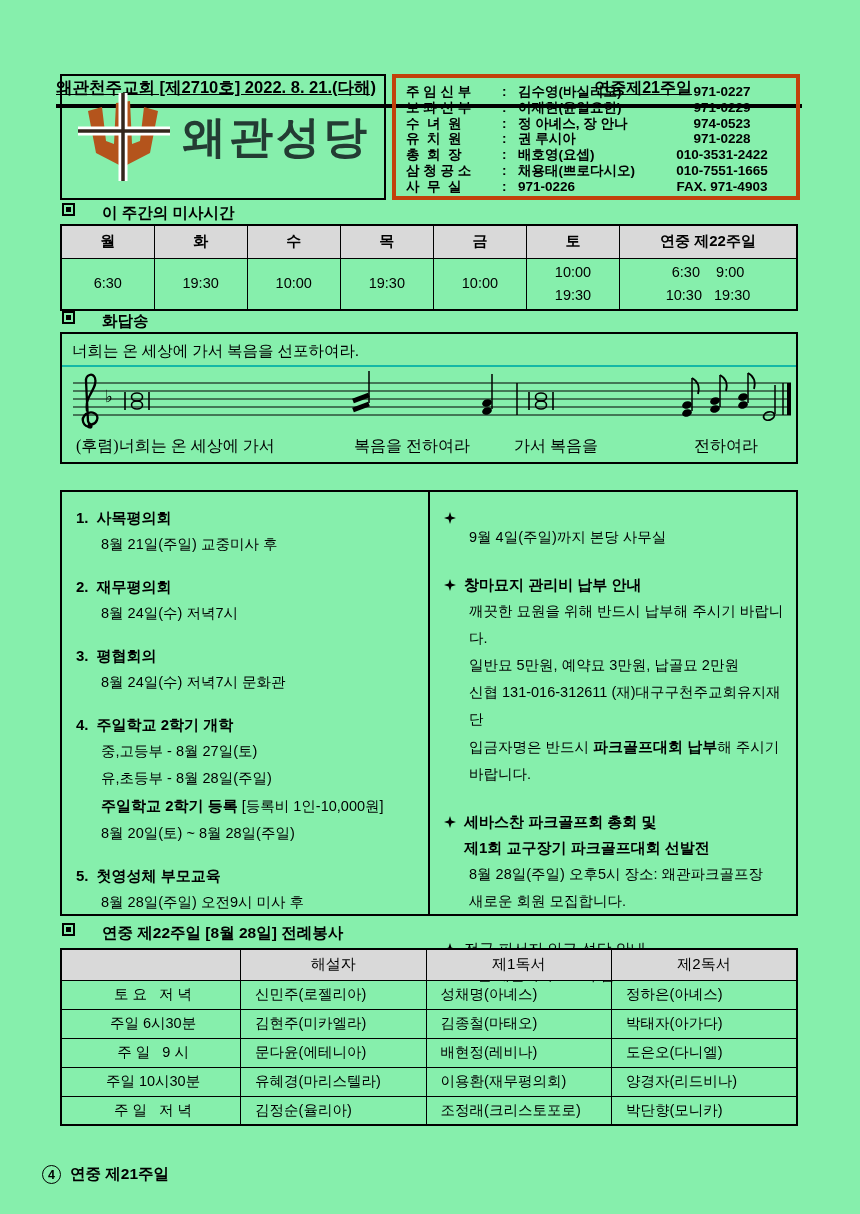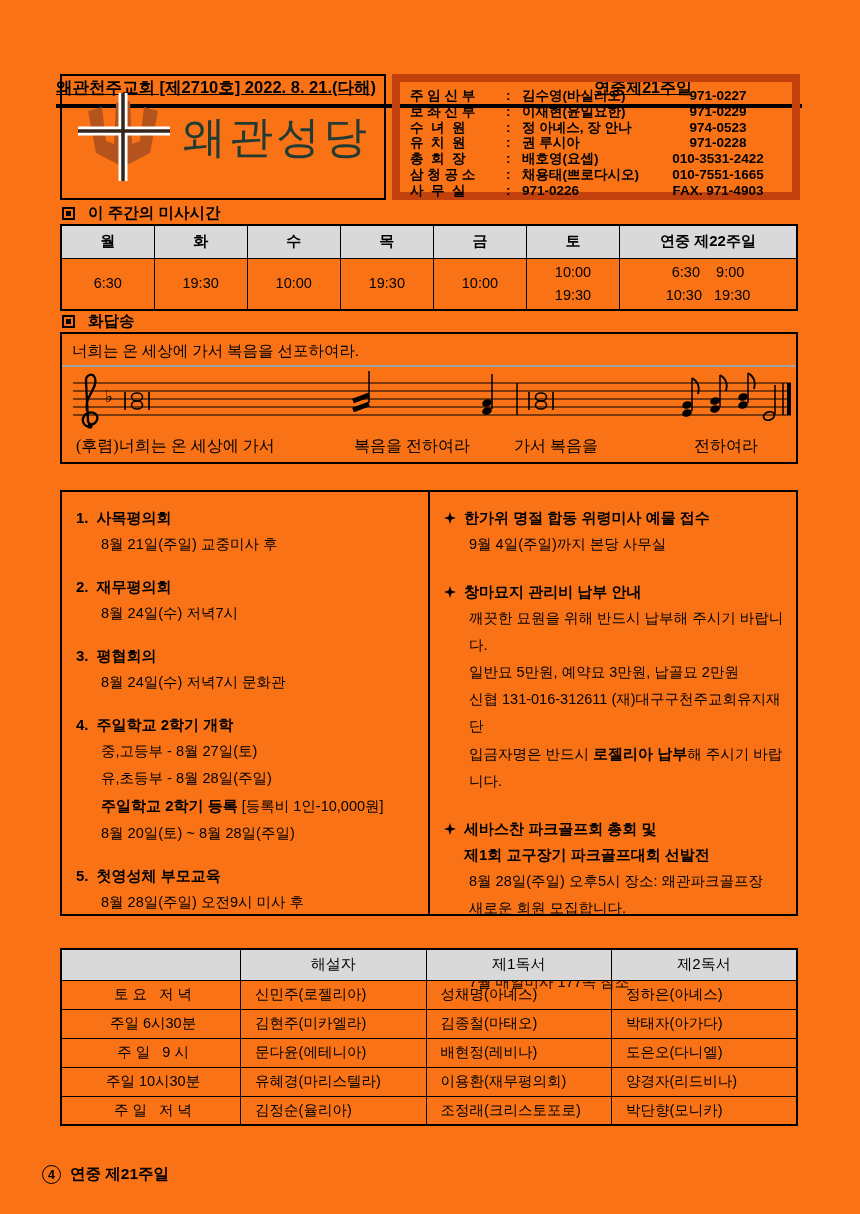--- a/index.html
+++ b/index.html
@@ -1,57 +1,57 @@
 <!DOCTYPE html>
 <html><head>
 <meta charset="utf-8">
 <style>
   * { margin:0; padding:0; box-sizing:border-box; }
   html,body { background:#e9e9e9; }
   .page {
-    position:relative; width:860px; height:1214px; background:#f97316;
+    position:relative; width:860px; height:1214px; background:#86efac;
     font-family:"Liberation Sans", sans-serif; color:#000;
     margin:0 auto; overflow:hidden;
   }
   
   .hdr {
     position:absolute; left:56px; top:38px; width:746px;
     display:flex; align-items:flex-end;
     border-bottom:4px solid #000; padding-bottom:5px;
   }
   .hdr-left { font-size:16.5px; font-weight:bold; text-decoration:underline; white-space:pre; }
   .hdr-right { font-size:16px; font-weight:bold; text-decoration:underline; margin-left:auto; margin-right:110px; white-space:pre;margin-top:40px; }
 
   
   .masthead { position:absolute; left:60px; top:74px; width:740px; height:126px; display:flex; gap:6px; }
   .logo-box { width:326px; border:2px solid #000; display:flex; align-items:center; justify-content:center; gap:10px; }
-  .logo-text { font-family:"Liberation Serif", serif; font-size:44px; font-weight:normal; color:#233c33; letter-spacing:3px; white-space:nowrap; }
-  .contact-box { flex:1; border:8px solid #c2410c; padding:6px 8px 6px 10px; display:flex; flex-direction:column; justify-content:space-between; }
+  .logo-text { font-family:"Liberation Serif", serif; font-size:44px; font-weight:bold; color:#233c33; letter-spacing:3px; white-space:nowrap; }
+  .contact-box { flex:1; border:4px solid #c2410c; padding:6px 8px 6px 10px; display:flex; flex-direction:column; justify-content:space-between; }
   .contact-row { display:flex; font-weight:bold; font-size:13.5px; line-height:15.8px; }
   .c-label { width:96px; white-space:pre; }
   .c-colon { width:16px; }
   .c-value { flex:1; white-space:pre; }
   .c-phone { width:132px; white-space:pre;text-align:center; }
 
   
-  .sec-title { position:absolute; left:62px; display:flex; align-items:center; gap:13px; font-weight:bold; font-size:15.5px; }
+  .sec-title { position:absolute; left:62px; display:flex; align-items:flex-start; gap:27px; font-weight:bold; font-size:15.5px; }
   .sq { position:relative; width:13px; height:13px; border:2px solid #000; flex:none; }
   .sq::after { content:""; position:absolute; left:2px; top:2px; width:5px; height:5px; background:#000; }
 
   
   table { border-collapse:collapse; table-layout:fixed; }
   .mass-table { position:absolute; left:60px; top:224px; width:738px; border:2px solid #000; }
   .mass-table th { background:#d9d9d9; border:1.5px solid #000; height:33px; font-size:15px; font-weight:bold; }
   .mass-table th:not(:last-child) { width:12.65%; }
   .mass-table td { border:1.5px solid #000; height:52px; text-align:center; vertical-align:middle; font-size:14.5px; }
   .mass-table td div { line-height:23px; white-space:pre; }
 
   
   .psalm-box { position:absolute; left:60px; top:332px; width:738px; height:132px; border:2px solid #000; }
-  .antiphon { height:33px; border-bottom:2px solid #a3a3a3; padding:7px 0 0 10px; font-family:"Liberation Serif", serif; font-size:15.5px; }
+  .antiphon { height:33px; border-bottom:2px solid #14b8a6; padding:7px 0 0 10px; font-family:"Liberation Serif", serif; font-size:15.5px; }
   .staff-area { position:relative; height:95px; }
   .staff-svg { position:absolute; left:7px; top:2px; }
   .lyric { position:absolute; bottom:5px; font-family:"Liberation Serif", serif; font-size:16px; white-space:pre; }
   .ly0{left:14px;} .ly1{left:292px;} .ly2{left:452px;} .ly3{left:632px;}
 
   
   .ann-box { position:absolute; left:60px; top:490px; width:738px; height:426px; border:2px solid #000; display:flex; }
   .ann-col { flex:1; padding:13px 10px 10px 14px; }
   .ann-col.left { border-right:2px solid #000; }
   .ann-item { margin-bottom:16px; }
@@ -312,37 +312,34 @@
             <span class="ann-no">5.</span>
             <span>첫영성체 부모교육</span>
           </div>
           <div class="ann-line"><span>8월 28일(주일) 오전9시 미사 후</span></div>
         </div>
       </div>
     <div class="ann-col right">
         <div class="ann-item">
           <div class="ann-title">
             <span class="star"></span>
-            <div class="ann-title-lines">
-              <div>한가위 명절 합동 위령미사 예물 접수</div>
-            </div>
           </div>
           <div class="ann-line"><span>9월 4일(주일)까지 본당 사무실</span></div>
         </div>
         <div class="ann-item">
           <div class="ann-title">
             <span class="star"></span>
             <div class="ann-title-lines">
               <div>창마묘지 관리비 납부 안내</div>
             </div>
           </div>
           <div class="ann-line"><span>깨끗한 묘원을 위해 반드시 납부해 주시기 바랍니다.</span></div>
           <div class="ann-line"><span>일반묘 5만원, 예약묘 3만원, 납골묘 2만원</span></div>
           <div class="ann-line"><span>신협 131-016-312611 (재)대구구천주교회유지재단</span></div>
-          <div class="ann-line"><span>입금자명은 반드시 </span><span class="b">로젤리아 납부</span><span>해 주시기 바랍니다.</span></div>
+          <div class="ann-line"><span>입금자명은 반드시 </span><span class="b">파크골프대회 납부</span><span>해 주시기 바랍니다.</span></div>
         </div>
         <div class="ann-item">
           <div class="ann-title">
             <span class="star"></span>
             <div class="ann-title-lines">
               <div>세바스찬 파크골프회 총회 및</div>
               <div>제1회 교구장기 파크골프대회 선발전</div>
             </div>
           </div>
           <div class="ann-line"><span>8월 28일(주일) 오후5시 장소: 왜관파크골프장</span></div>
@@ -353,20 +350,24 @@
             <span class="star"></span>
             <div class="ann-title-lines">
               <div>전국 피서지 인근 성당 안내</div>
             </div>
           </div>
           <div class="ann-line"><span>7월 매일미사 177쪽 참조</span></div>
         </div>
       </div>
   </div>
 
+  <div class="sec-title" style="top:923px;">
+    <span class="sq"></span>
+    <span>연중 제22주일 [8월 28일] 전례봉사</span>
+  </div>
   <table class="lit-table">
     <thead>
         <tr>
           <th></th>
           <th>해설자</th>
           <th>제1독서</th>
           <th>제2독서</th>
         </tr>
       </thead>
     <tbody>

